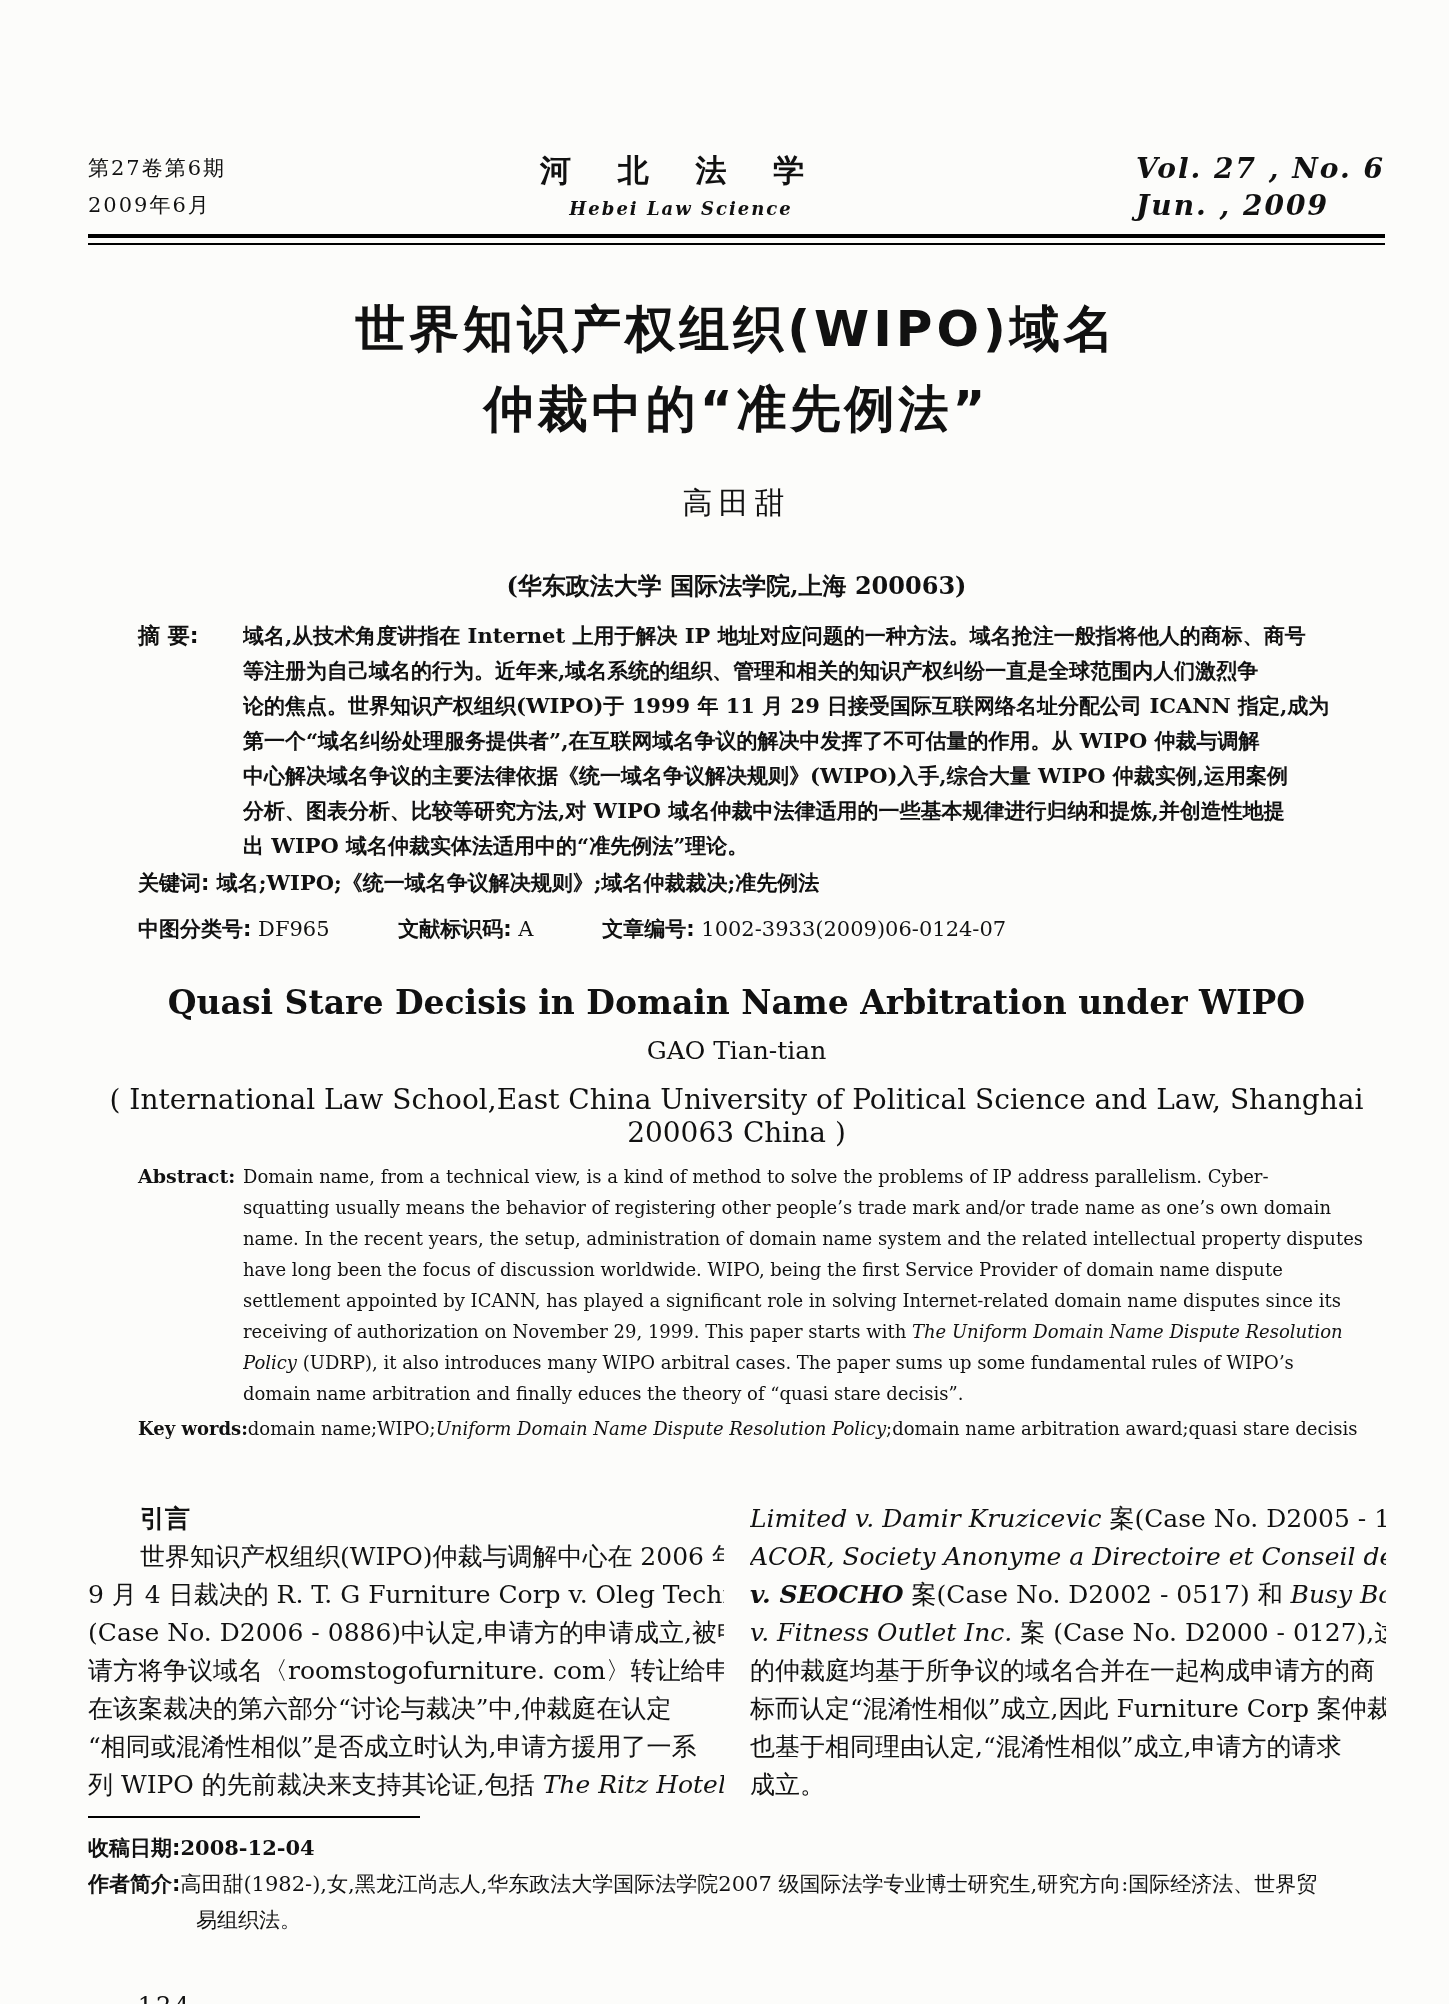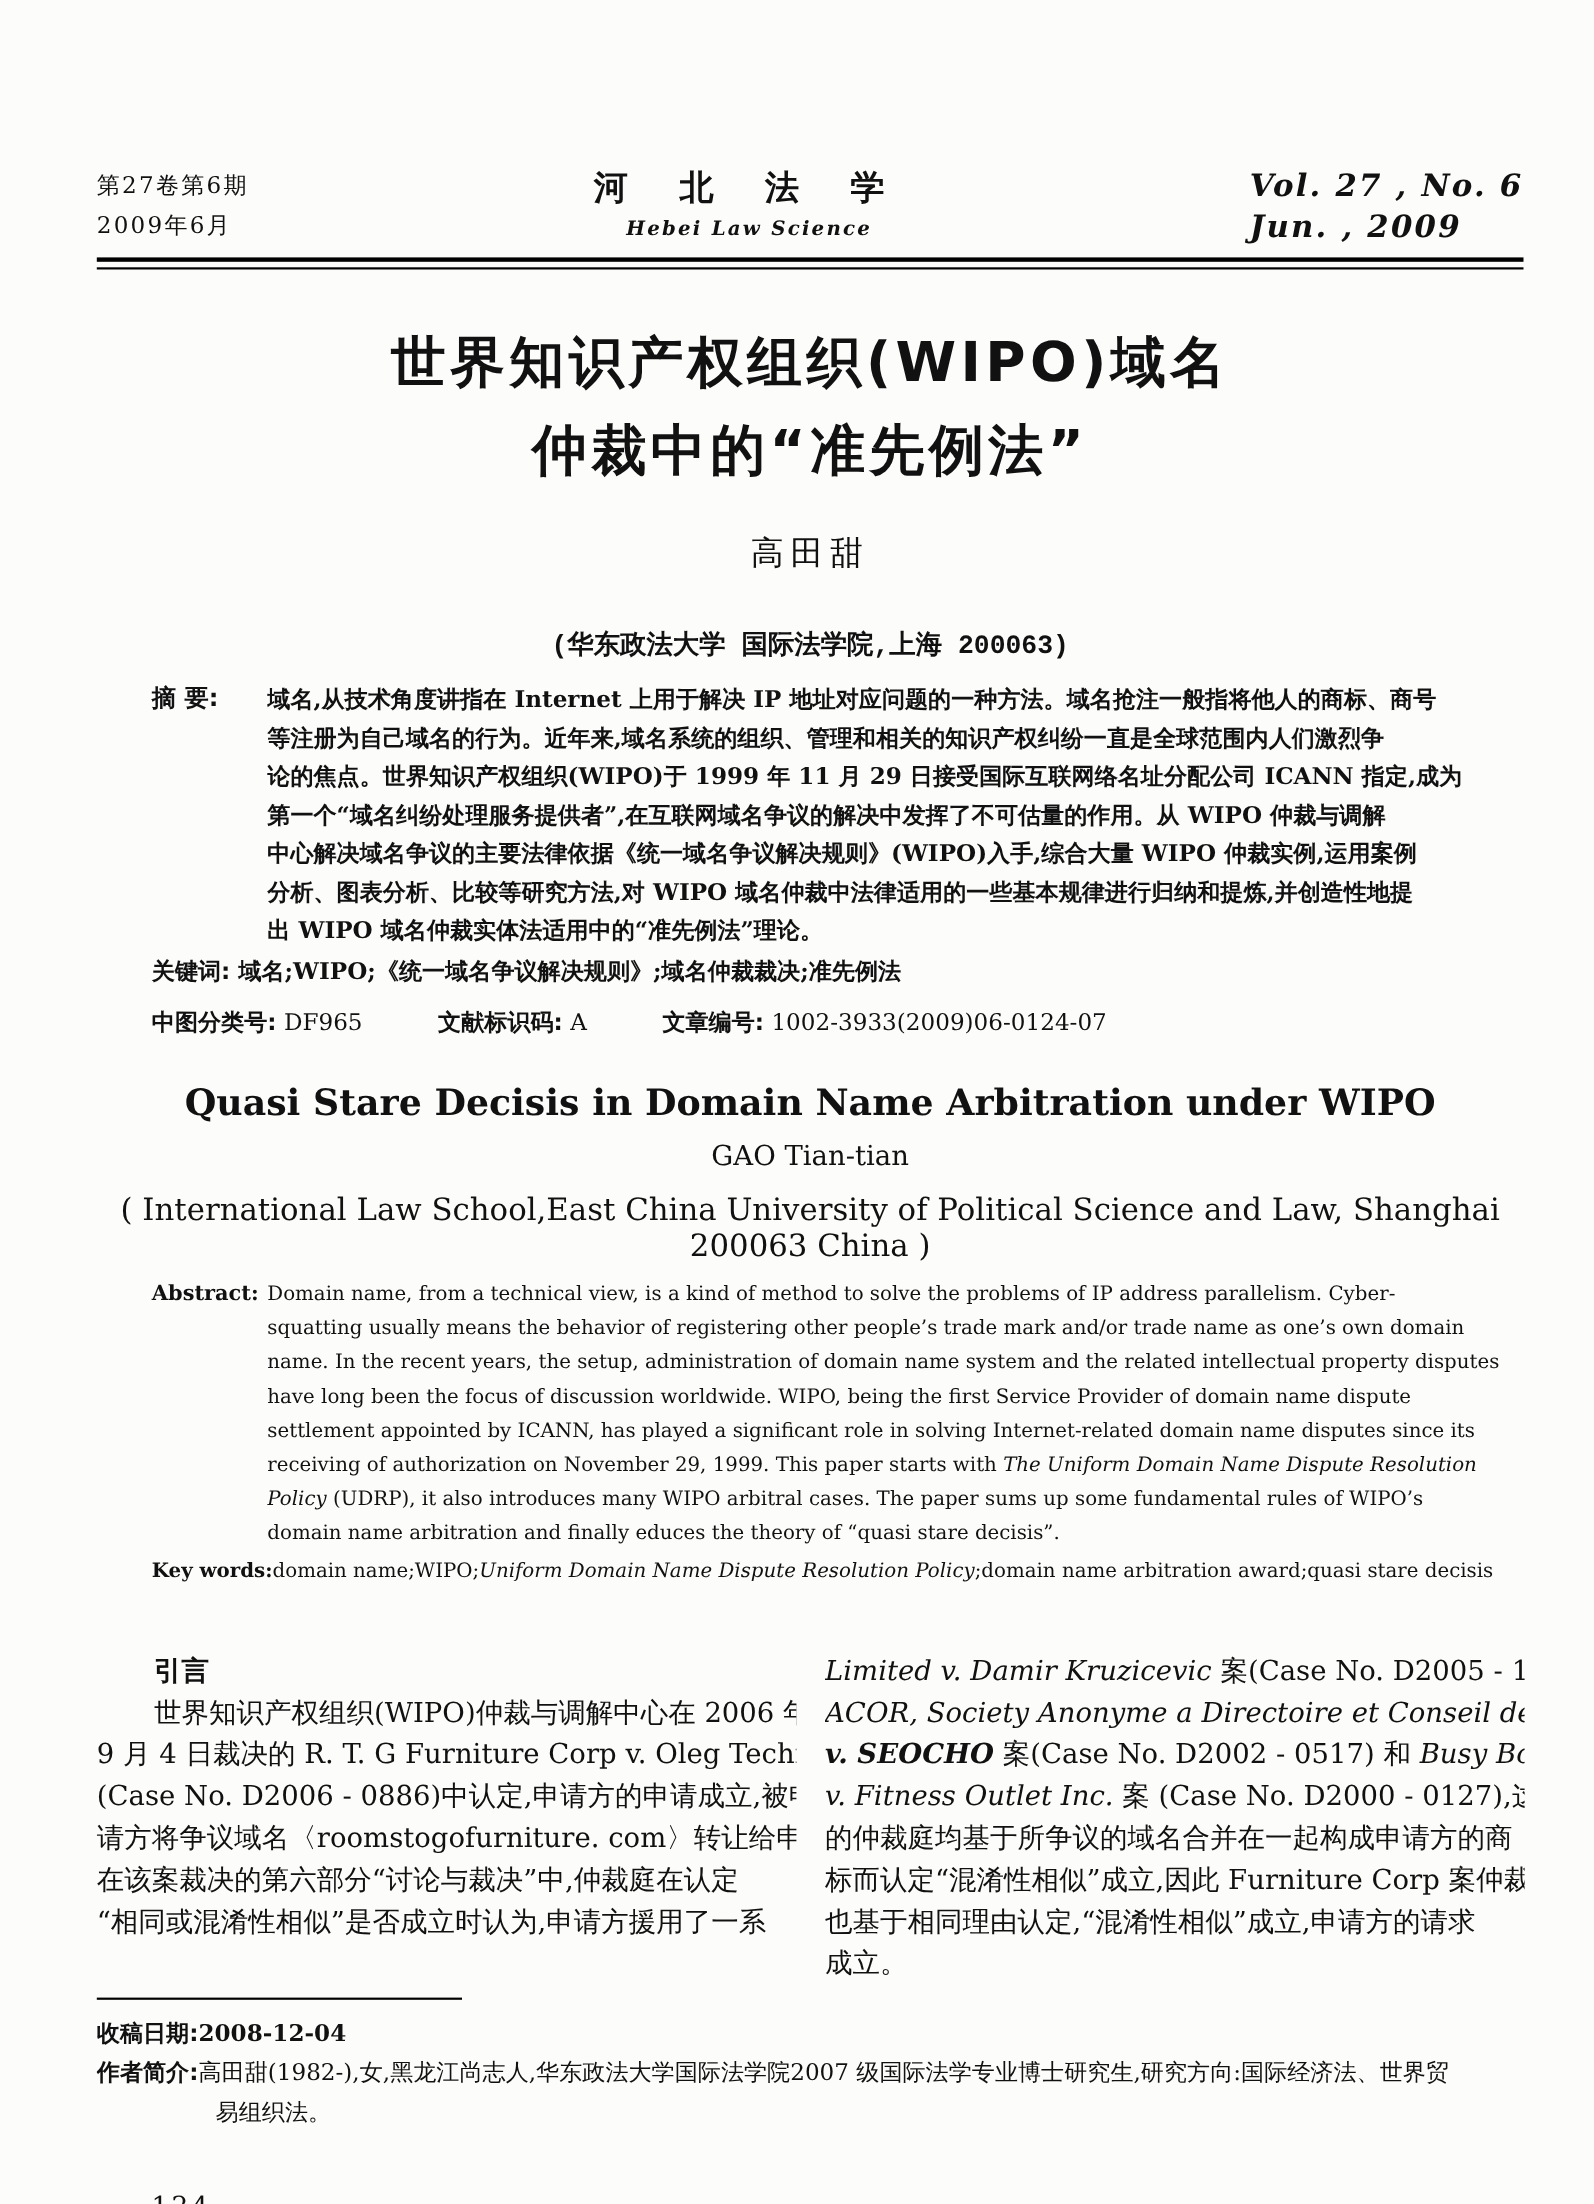--- a/index.html
+++ b/index.html
@@ -25,21 +25,21 @@
 
   .rule-double { margin-top:10px; border-top:4px solid #000; border-bottom:2px solid #000; height:5px; }
 
   
   .title {
     margin-top:44px; text-align:center;
     font-family:"DejaVu Sans","Liberation Sans",sans-serif;
     font-weight:bold; font-size:50px; line-height:80px; letter-spacing:4px;
   }
   .author { margin-top:34px; text-align:center; font-size:30px; letter-spacing:6px; }
-  .affil { margin-top:46px; text-align:center; font-size:24px; font-weight:bold;font-family:Liberation Mono, monospace; }
+  .affil { margin-top:46px; text-align:center; font-size:24px; font-weight:bold; }
 
   
   .tline { white-space:nowrap; overflow:hidden; }
 
   
   .abs { margin-top:16px; position:relative; padding-left:155px; }
   .abs-label {
     position:absolute; left:50px; top:0;
     font-family:"DejaVu Sans","Liberation Sans",sans-serif;
     font-size:22px; font-weight:bold; line-height:35px;
@@ -161,20 +161,21 @@
   <div class="body-cols">
     <div class="col col-left">
       <div class="intro-heading">引言</div>
       <div class="tlines">
           <div class="tline">世界知识产权组织(WIPO)仲裁与调解中心在 2006 年</div>
           <div class="tline">9 月 4 日裁决的 R. T. G Furniture Corp v. Oleg Techino 案</div>
           <div class="tline">(Case No. D2006 - 0886)中认定,申请方的申请成立,被申</div>
           <div class="tline">请方将争议域名〈roomstogofurniture. com〉转让给申请方。</div>
           <div class="tline">在该案裁决的第六部分“讨论与裁决”中,仲裁庭在认定</div>
           <div class="tline">“相同或混淆性相似”是否成立时认为,申请方援用了一系</div>
+          <div class="tline"><span>列 WIPO 的先前裁决来支持其论证,包括 </span><span style="font-style: italic;">The Ritz Hotel</span></div>
         </div>
     </div>
     <div class="col col-right">
       <div class="tlines">
           <div class="tline"><span style="font-style: italic;">Limited v.  Damir Kruzicevic</span><span> 案(Case No.  D2005 - 1137)、</span></div>
           <div class="tline"><span style="font-style: italic;">ACOR, Society Anonyme a Directoire et Conseil de Surveillance</span></div>
           <div class="tline"><span style="font-style: italic; font-weight: bold;">v.  SEOCHO</span><span> 案(Case No. D2002 - 0517) 和 </span><span style="font-style: italic;">Busy Body, Inc.</span></div>
           <div class="tline"><span style="font-style: italic;">v.  Fitness Outlet Inc.</span><span> 案 (Case No. D2000 - 0127),这些案件</span></div>
           <div class="tline">的仲裁庭均基于所争议的域名合并在一起构成申请方的商</div>
           <div class="tline">标而认定“混淆性相似”成立,因此 Furniture Corp 案仲裁庭</div>

